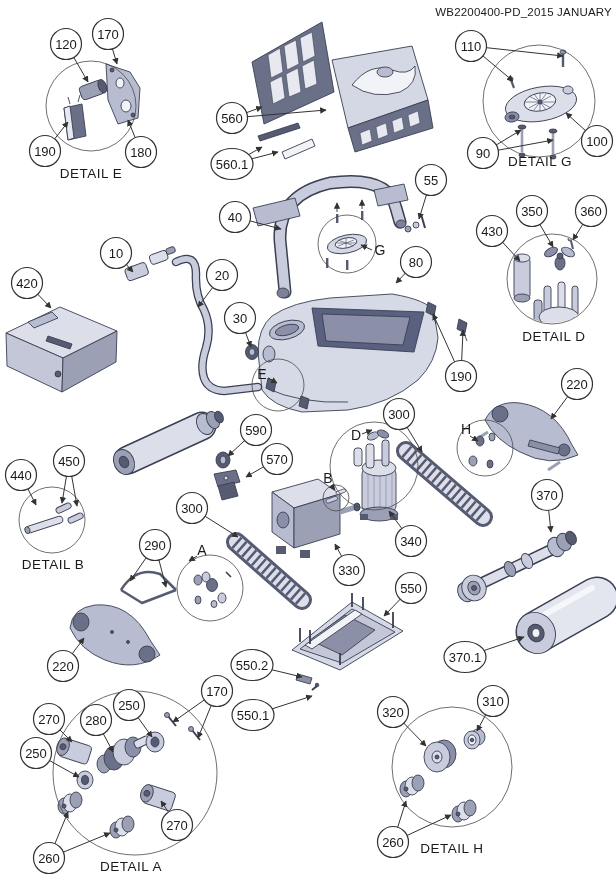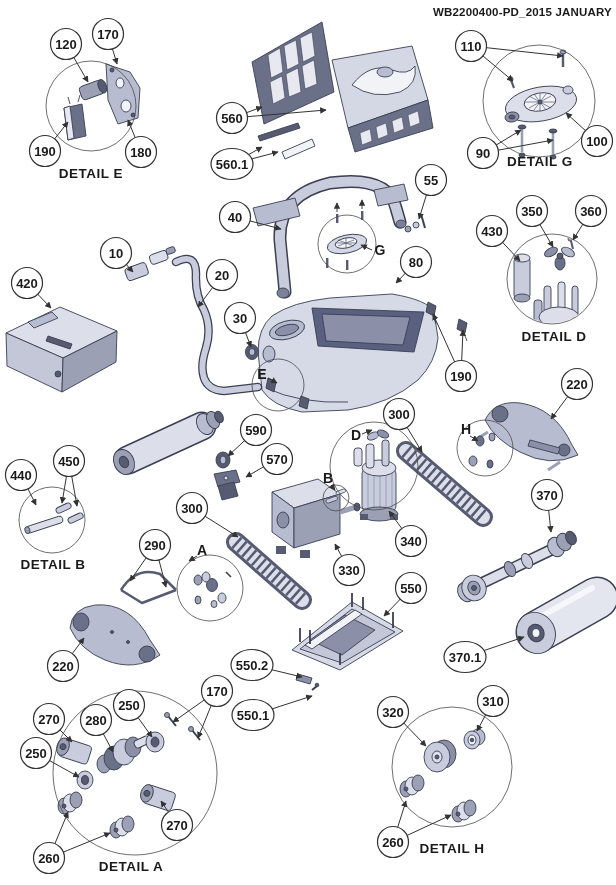--- a/index.html
+++ b/index.html
@@ -1,17 +1,17 @@
 <!DOCTYPE html>
 <html><head>
 <meta charset="utf-8">
 <style>
   html,body{margin:0;padding:0;background:#ffffff;}
   body{width:616px;height:885px;position:relative;font-family:"Liberation Sans",sans-serif;}
-  #stage{position:absolute;left:0;top:0;width:616px;height:885px;font-weight:bold;}
+  #stage{position:absolute;left:0;top:0;width:616px;height:885px;}
   .doc-title{position:absolute;top:6px;right:4px;font-size:11.5px;color:#1a1a1a;letter-spacing:.2px;}
   svg text{font-family:"Liberation Sans",sans-serif;}
 </style>
 </head>
 <body>
 
 <div id="stage">
   <div class="doc-title">WB2200400-PD_2015 JANUARY</div>
 
   <svg id="diagram" width="616" height="885" viewBox="0 0 616 885">

